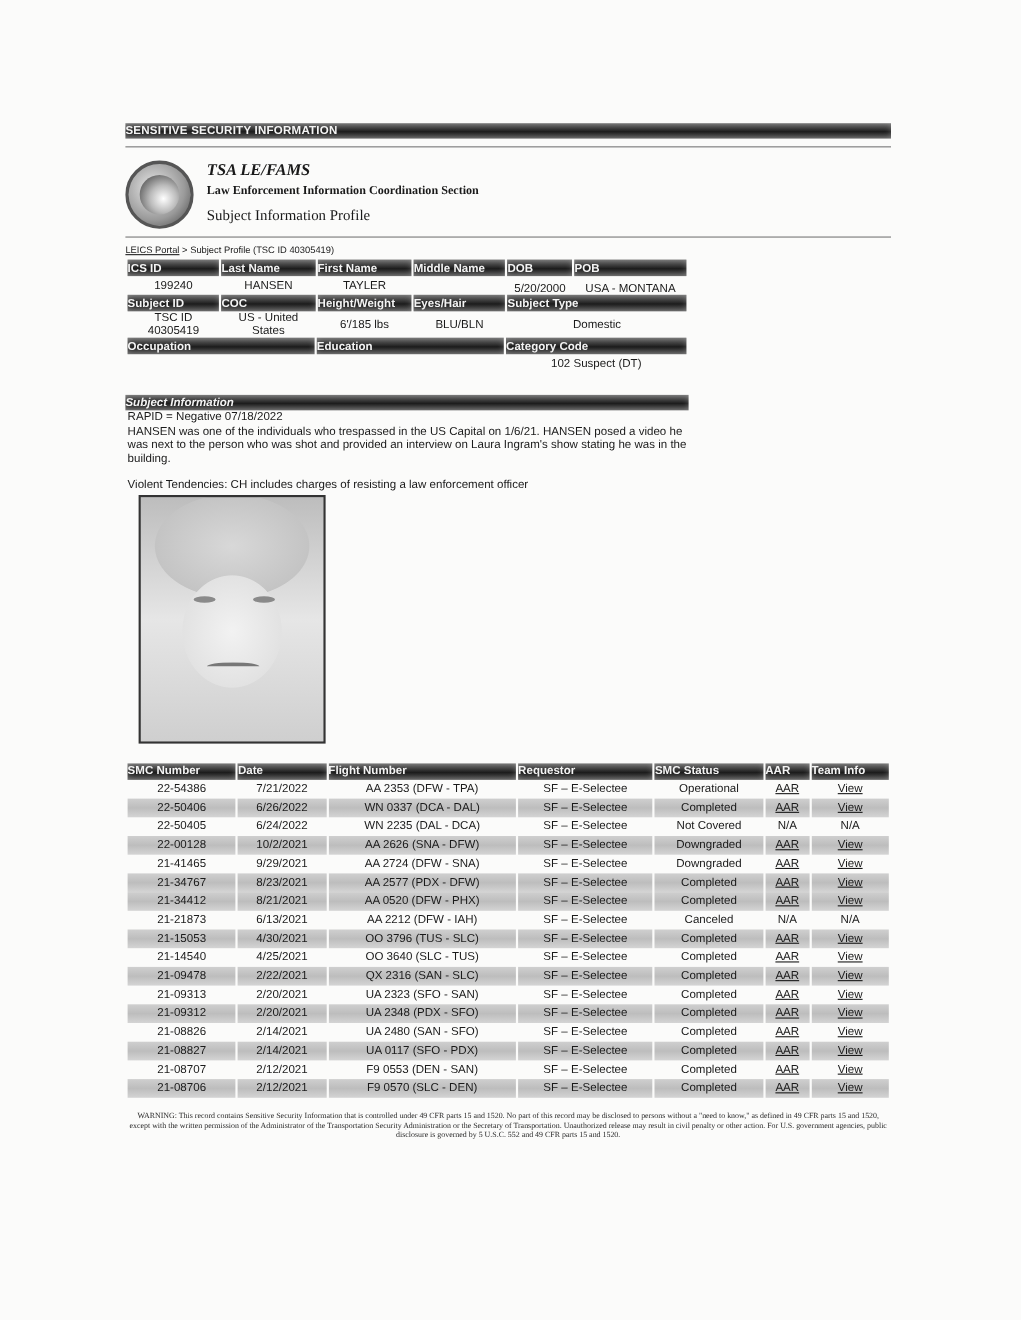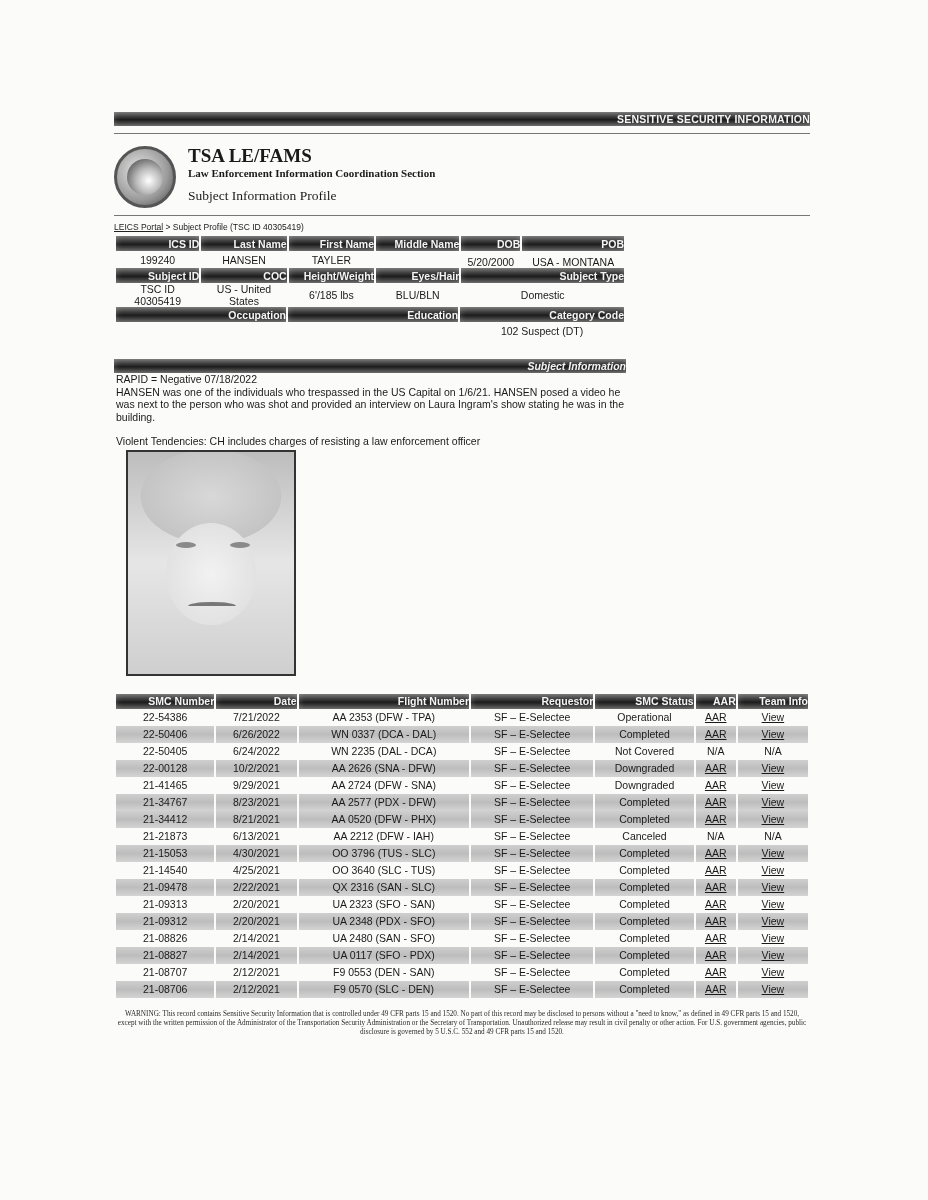--- a/index.html
+++ b/index.html
@@ -2,34 +2,34 @@
 <html><head>
 <meta charset="utf-8">
 <style>
   * { box-sizing: border-box; margin: 0; padding: 0; }
   html, body { width: 928px; height: 1200px; background: #fbfbfa; overflow: hidden; }
   body { position: relative; font-family: "Liberation Sans", sans-serif; color: #1a1a1a; }
   .page { position: absolute; left: 114px; top: 112px; width: 696px; }
 
   .hbar {
     background: linear-gradient(180deg, #6a6a6a 0%, #2c2c2c 45%, #1c1c1c 55%, #5a5a5a 100%);
-    color: #f4f4f4; font-weight: bold; text-align: right;
+    color: #f4f4f4; font-weight: bold; text-align: left;
     box-shadow: inset 0 0 6px rgba(255,255,255,0.25);
   }
   .ssi-bar { height: 14px; line-height: 14px; font-size: 10.5px; letter-spacing: 0.2px; }
 
   .rule { border-top: 1px solid #777; height: 0; }
   .header-block { display: flex; align-items: center; height: 76px; padding-left: 0; margin-top: 5px; margin-bottom: 0;}
   .seal { width: 62px; height: 62px; border-radius: 50%; border: 3px solid #555;
           background: radial-gradient(circle at 40% 40%, #eaeaea 0%, #9a9a9a 60%, #444 100%);
           position: relative; margin-right: 12px; margin-left: 0px; }
   .seal::after { content: ""; position: absolute; left: 10px; top: 10px; width: 36px; height: 36px;
                  border-radius: 50%; background: radial-gradient(circle at 60% 60%, #ffffff 0%, #bbb 40%, #333 100%); }
   .titles { font-family: "Liberation Serif", serif; }
-  .t1 { font-size: 19px; font-weight: bold; line-height: 17px; }
+  .t1 { font-size: 15px; font-weight: bold; line-height: 17px; font-style: italic; }
   .t2 { font-size: 11px; font-weight: bold; line-height: 18px; }
   .t3 { font-size: 13.5px; line-height: 22px; margin-top: 3px; }
 
   .breadcrumb { font-size: 8.5px; margin: 6px 0 4px 0; }
   .breadcrumb a { color: #222; text-decoration: underline; }
 
   .profile-wrap { display: flex; flex-direction: column; }
   .profile-left { width: 512px; }
   .photo { width: 170px; height: 226px; margin-left: 12px; margin-top: 2px;
            border: 2px solid #333; background:

